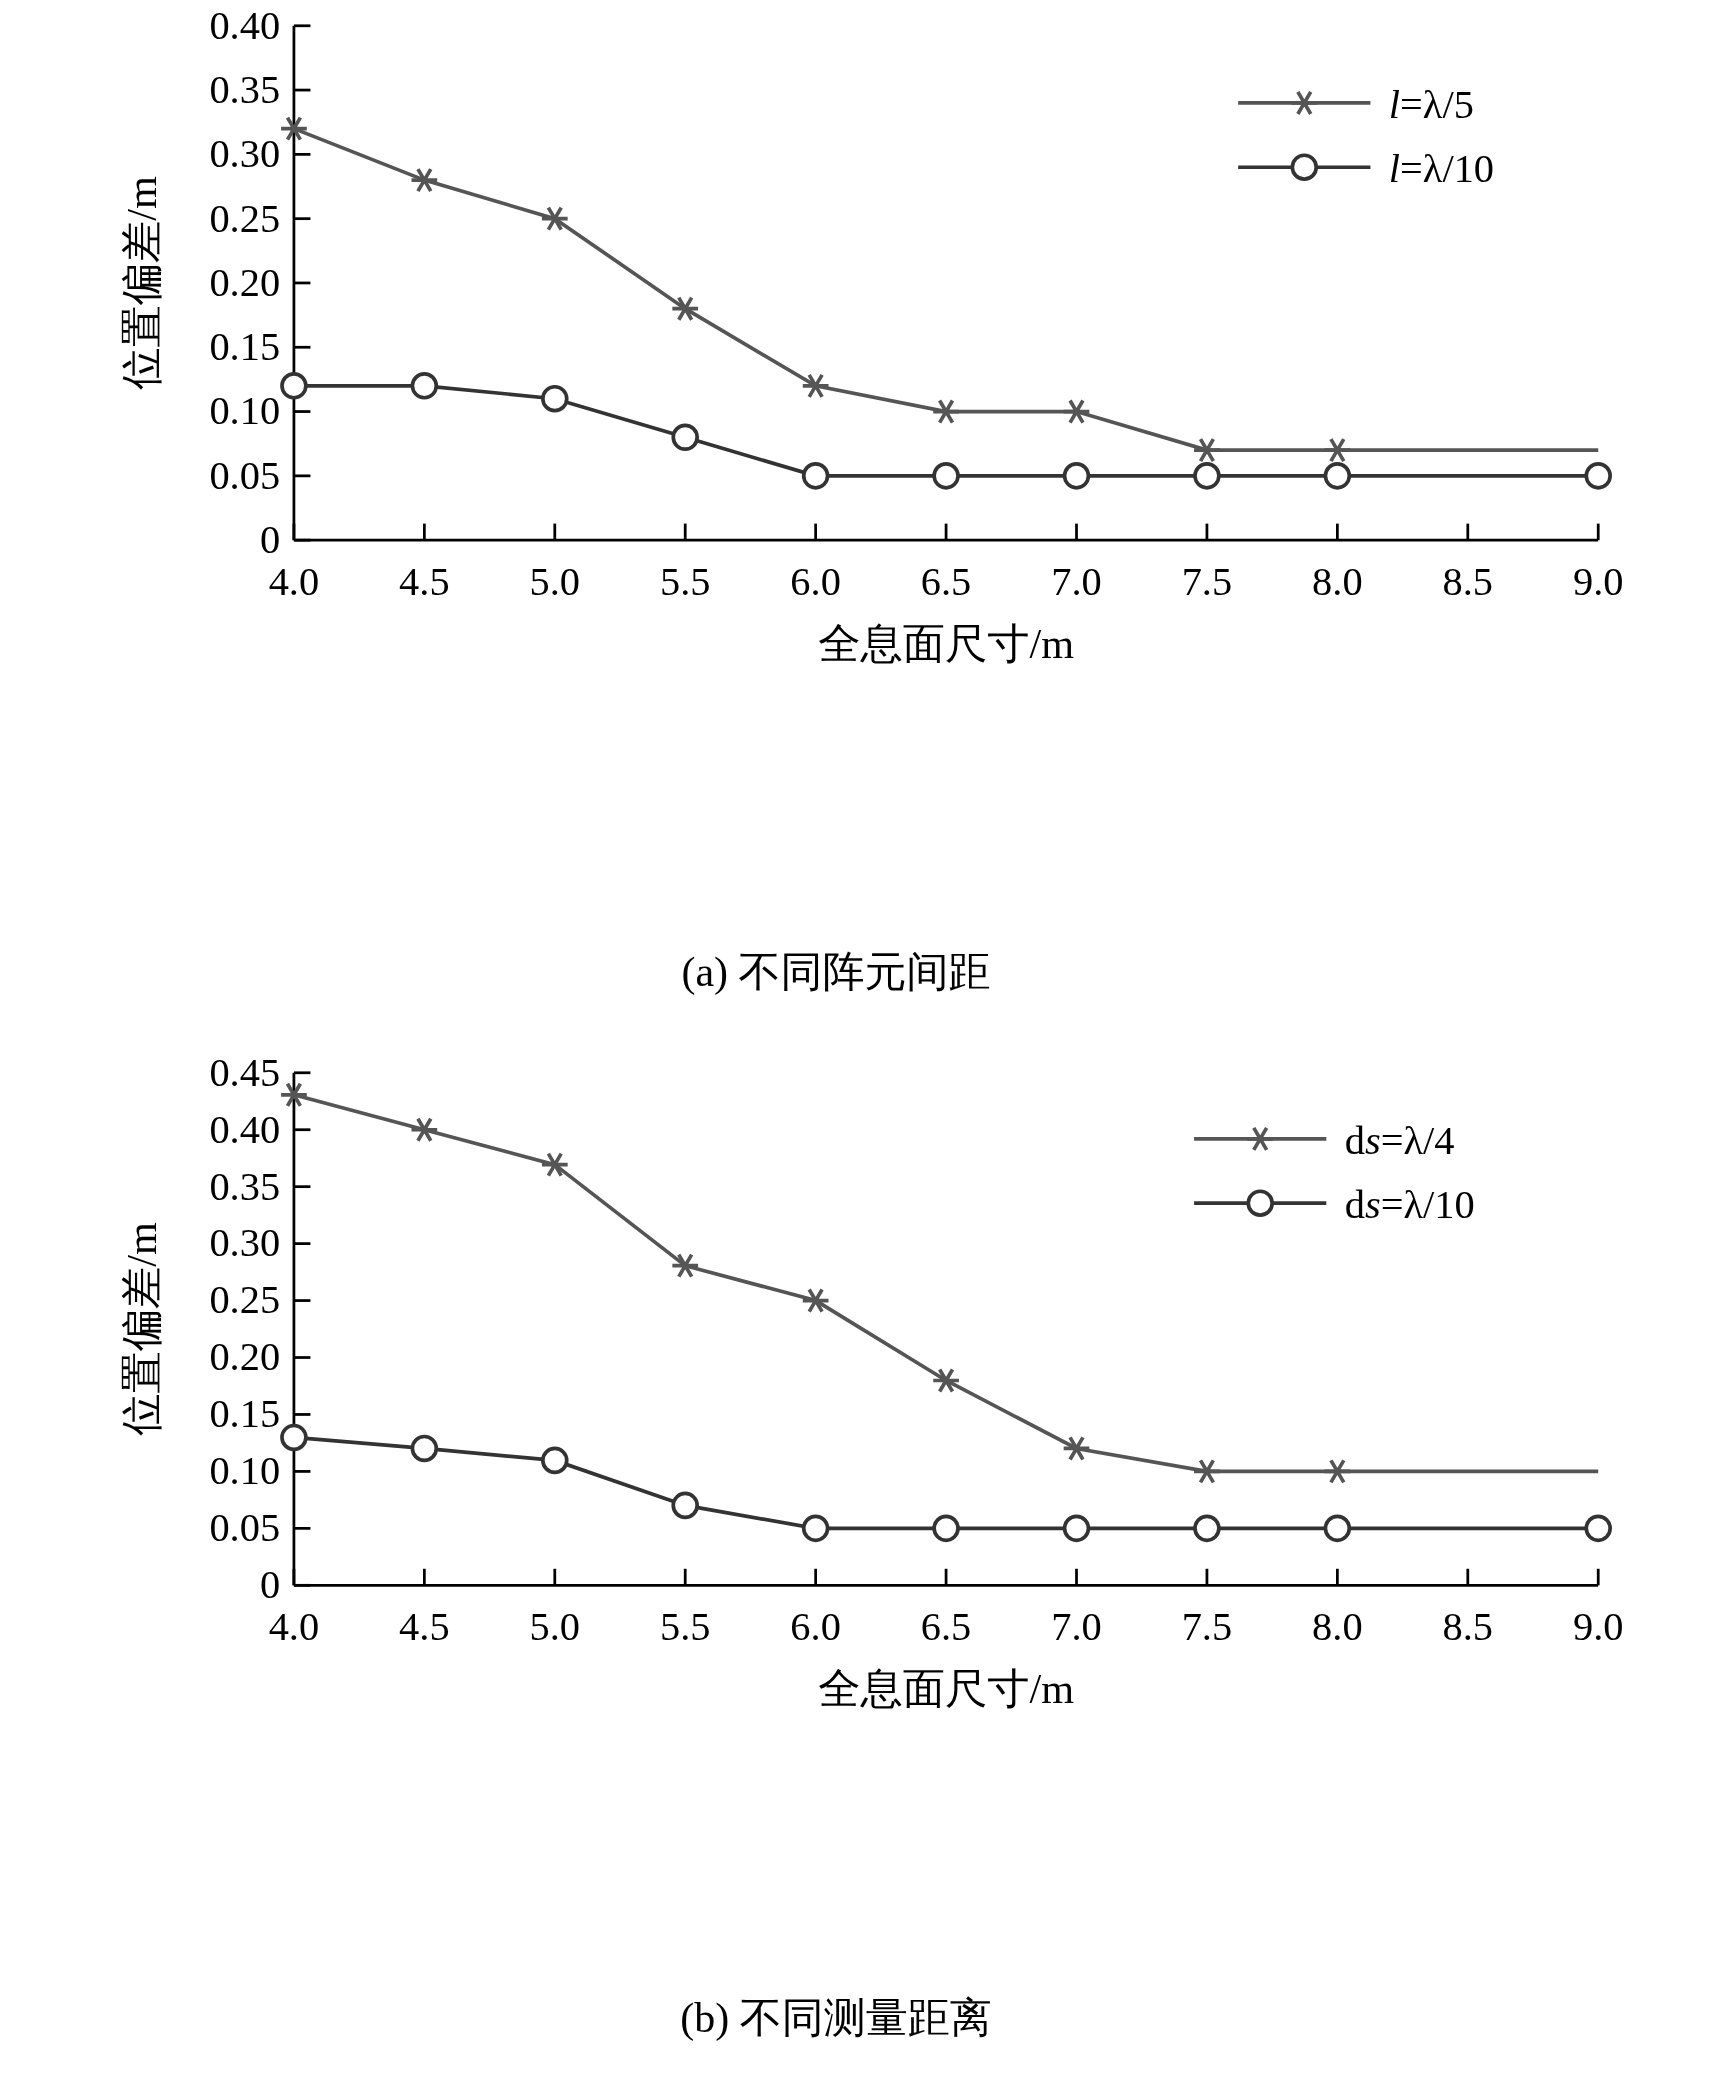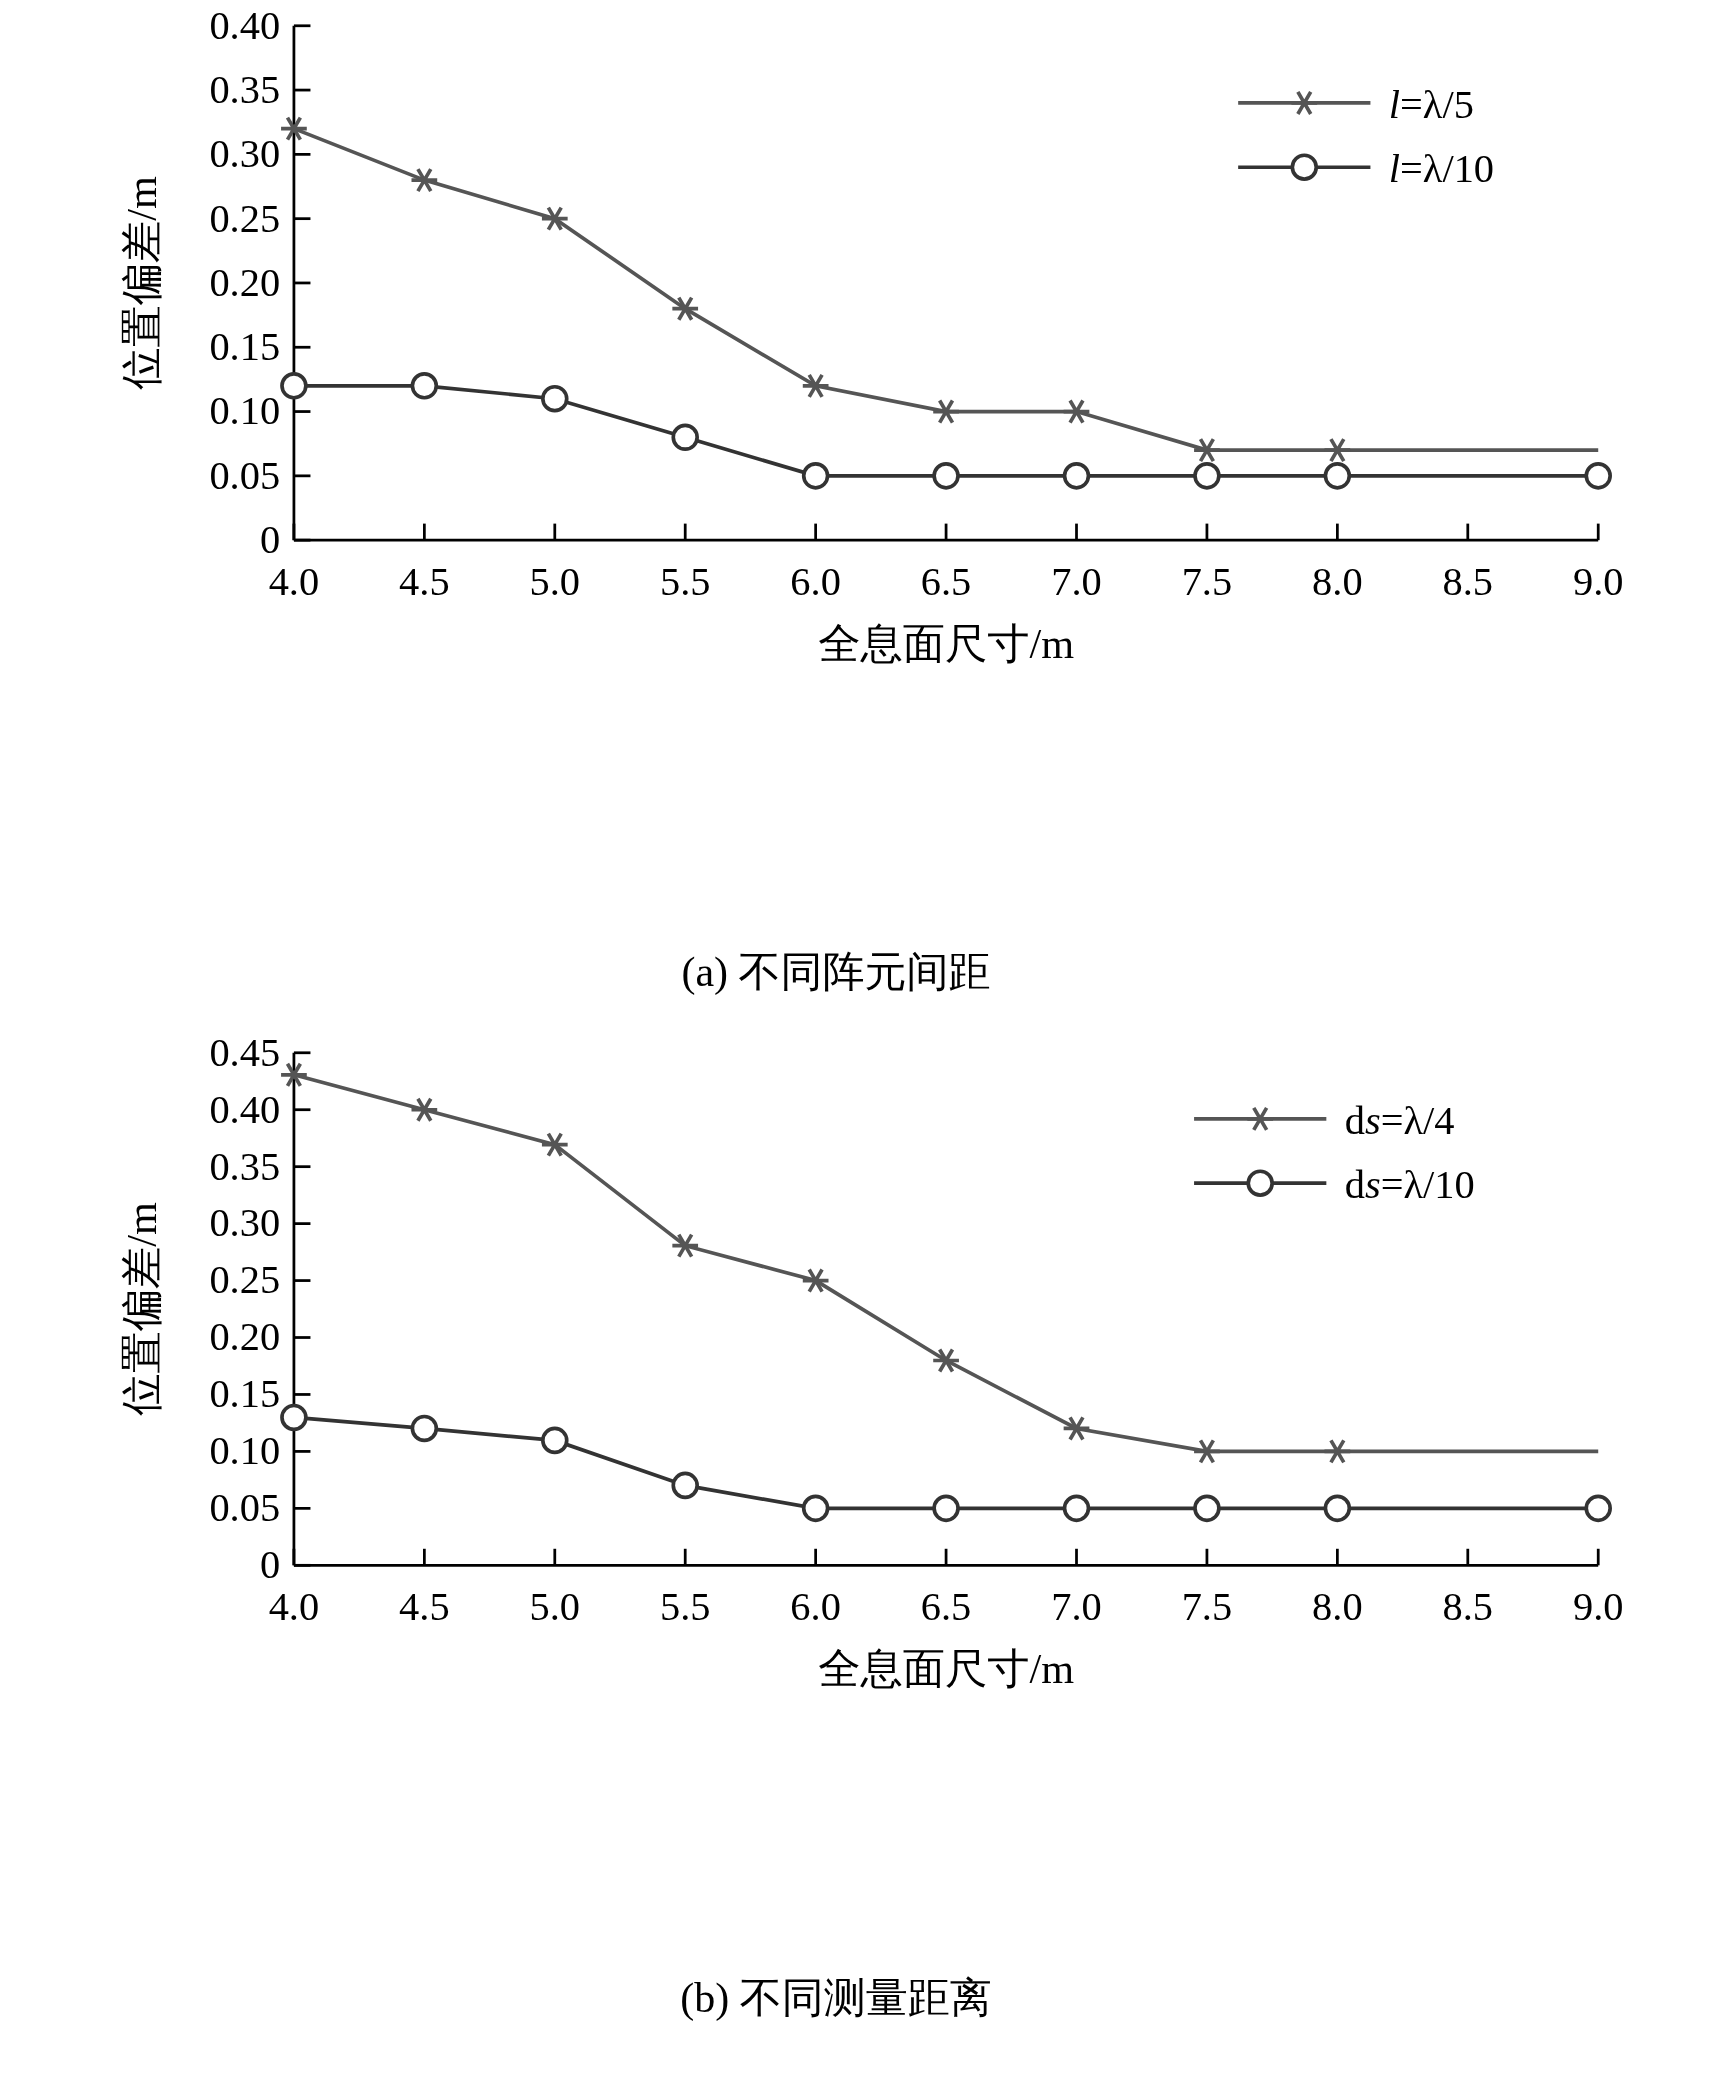--- a/index.html
+++ b/index.html
@@ -18,21 +18,21 @@
     position: relative;
     width: 1736px;
     height: 1648px;
   }
   .panel {
     position: relative;
     width: 1736px;
     height: 1019px;
   }
   .panel-a { top: 0; }
-  .panel-b { top: 8px; }
+  .panel-b { top: 28px; }
 
   .plot-svg {
     display: block;
   }
   .caption {
     text-align: center;
     font-size: 42px;
     font-family: "Liberation Serif", serif;
     letter-spacing: 0px;
   }

